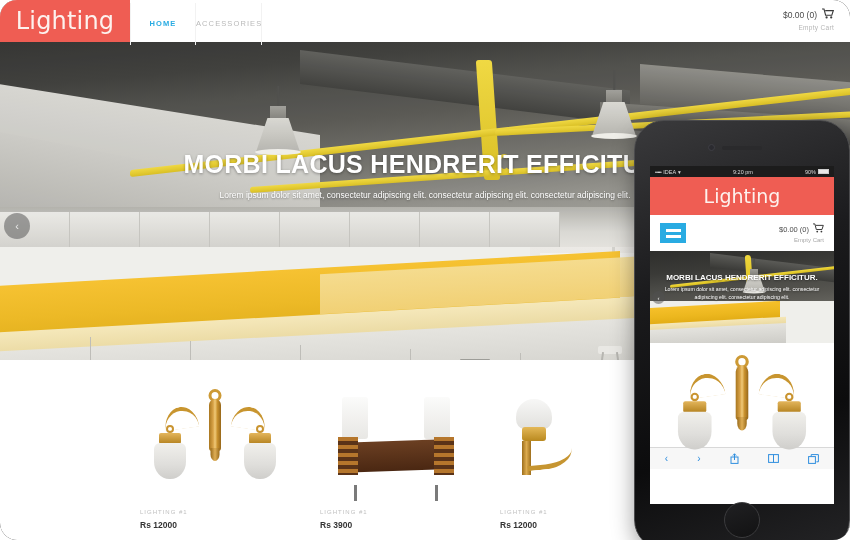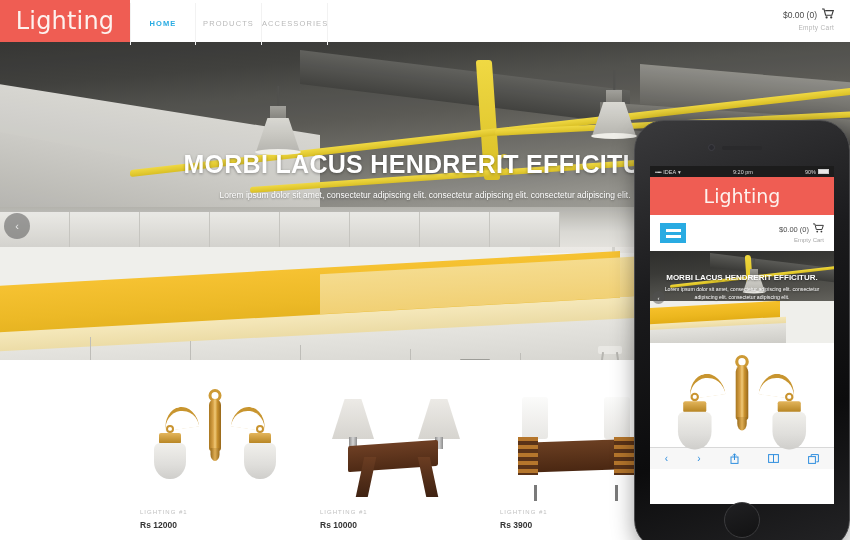--- a/index.html
+++ b/index.html
@@ -2,21 +2,21 @@
 <html><head>
 <meta charset="utf-8">
 <style>
   * { margin:0; padding:0; box-sizing:border-box; }
   html,body { width:850px; height:540px; overflow:hidden; }
   body {
     font-family:"Liberation Sans", sans-serif;
     background:#ffffff;
     position:relative;
   }
-  .page { position:relative; width:850px; height:540px; overflow:hidden; background:#000000; }
+  .page { position:relative; width:850px; height:540px; overflow:hidden; background:#000000;border-radius:17px; }
 
   
   .header { position:absolute; top:0; left:0; width:850px; height:42px; background:#ffffff; z-index:30; }
   .logo-box {
     position:absolute; left:0; top:0; width:130px; height:42px;
     background:#ef5d53; display:flex; align-items:center; justify-content:center;
   }
   .logo-text {
     color:#fdf2ee; font-size:24px; font-weight:400; letter-spacing:0.2px;
     font-family:"DejaVu Sans", sans-serif;
@@ -314,21 +314,20 @@
 
 <div class="page">
 
   <div class="header">
     <div class="logo-box">
       <span class="logo-text">Lighting</span>
     </div>
 
     <div class="nav">
       <div class="nav-item active">HOME</div>
-      <div class="nav-item">PRODUCTS</div>
       <div class="nav-item">ACCESSORIES</div>
     </div>
 
     <div class="cart-area">
       <div class="cart-row">
         <span class="cart-price">$0.00 (0)</span>
         <span class="cart-icon">
           <svg width="12" height="11" viewBox="0 0 12 11" fill="none">
             <path d="M0 1h2l1.6 6.2h6.2L11.3 2.6H3.2" stroke="#3a3a3a" stroke-width="1.1" fill="none"></path>
             <circle cx="4.6" cy="9.4" r="1.1" fill="#3a3a3a"></circle>
@@ -441,33 +440,20 @@
         <div class="ring-sm r"></div>
         <div class="collar l"></div>
         <div class="collar r"></div>
         <div class="bell l"></div>
         <div class="bell r"></div>
       </div>
       <div class="prod-label">LIGHTING #1</div>
       <div class="prod-price">Rs 12000</div>
     </div>
 
-    <div class="prod" style="margin-left:30px;">
-      <div class="prod-img">
-        <div class="cone l"></div>
-        <div class="cone r"></div>
-        <div class="chromestem l"></div>
-        <div class="chromestem r"></div>
-        <div class="woodbar"></div>
-        <div class="woodarm l"></div>
-        <div class="woodarm r"></div>
-      </div>
-      <div class="prod-label">LIGHTING #1</div>
-      <div class="prod-price">Rs 10000</div>
-    </div>
 
     <div class="prod" style="margin-left:30px;">
       <div class="prod-img">
         <div class="cyl l"></div>
         <div class="cyl r"></div>
         <div class="rustbar"></div>
         <div class="rustblock l"></div>
         <div class="rustblock r"></div>
         <div class="rodlet l"></div>
         <div class="rodlet r"></div>

